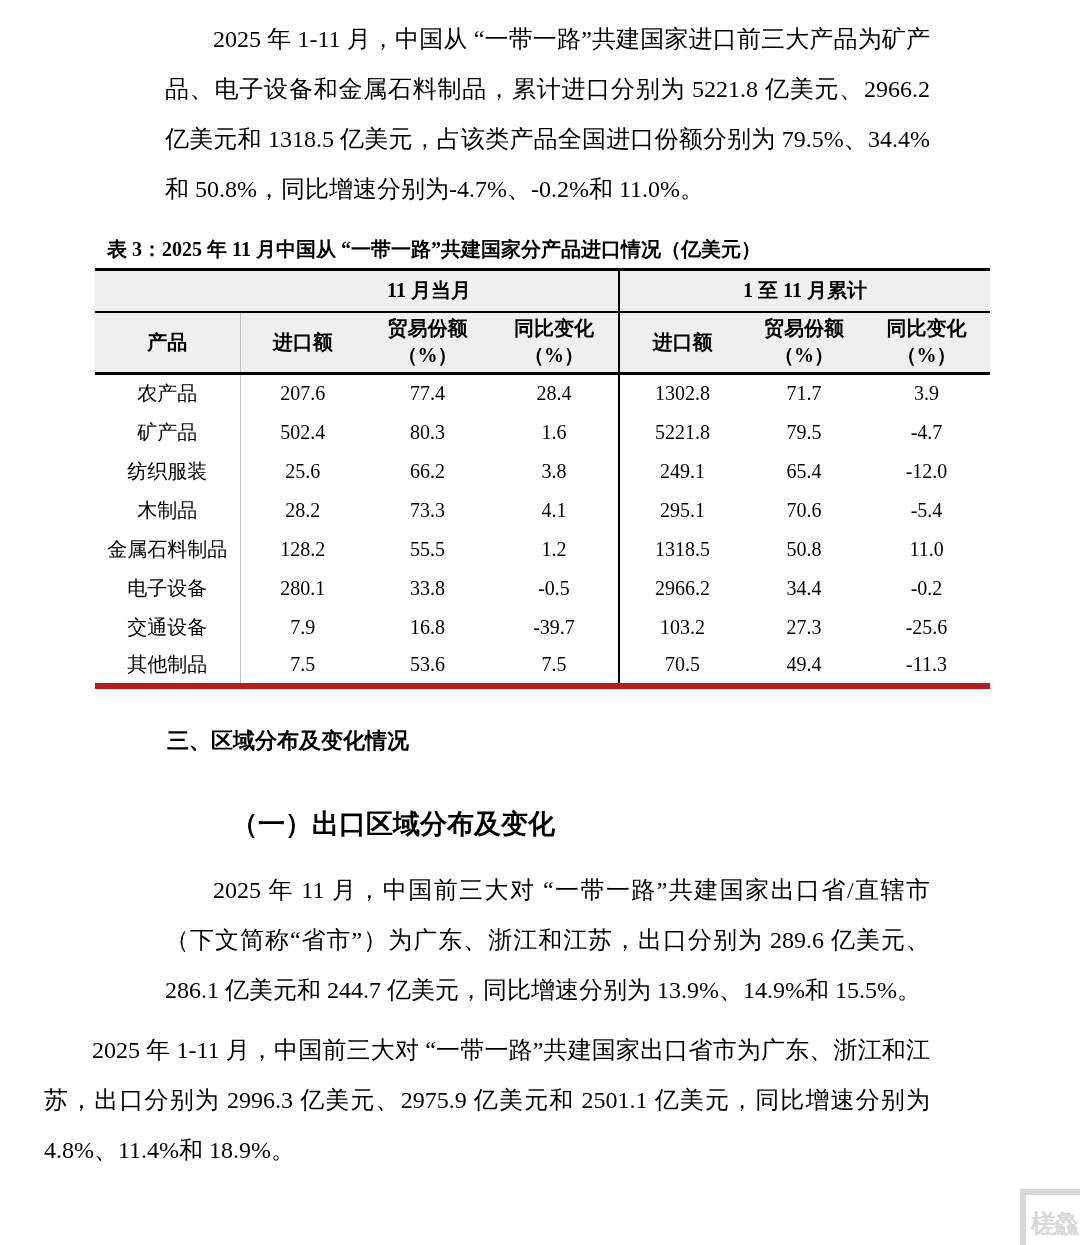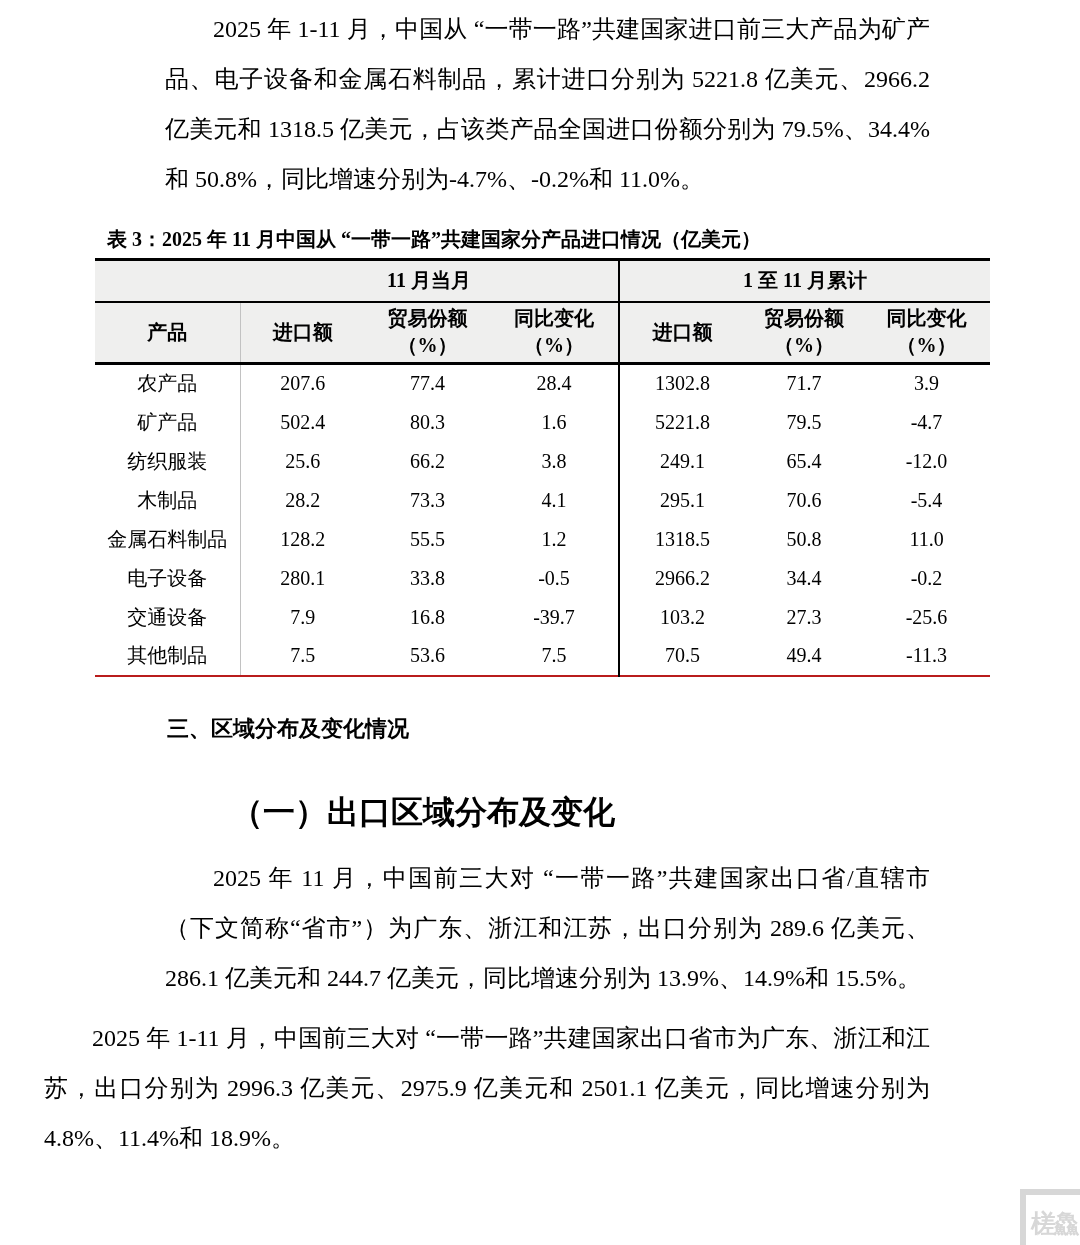--- a/index.html
+++ b/index.html
@@ -4,21 +4,21 @@
 <style>
   * { margin:0; padding:0; box-sizing:border-box; }
   html,body { background:#ffffff; }
   .page {
     position:relative;
     width:1080px; height:1245px;
     background:#ffffff;
     overflow:hidden;
     color:#000;
     font-family:"Liberation Serif","DejaVu Serif",serif;
-    padding-top:4px;
+    padding-top:14px;
   }
   .para {
     margin:0 150px 0 165px;
     font-size:24px;
     line-height:50px;
     text-align:justify;
     text-indent:48px;
     color:#000;
   }
   .tbl-caption {
@@ -30,21 +30,21 @@
   }
   table.data {
     border-collapse:collapse;
     table-layout:fixed;
     width:895px;
     margin:4px 0 0 95px;
     text-align:center;
     font-size:20px;
     color:#000;
     border-top:3px solid #000;
-    border-bottom:2px solid #b91c1c;
+    border-bottom:6px solid #b91c1c;
   }
   table.data td { padding:0; vertical-align:middle; }
   tr.group-row td {
     height:42px;
     background:#efefee;
     font-weight:bold;
     border-bottom:2px solid #000;
   }
   tr.header-row td {
     height:62px;
@@ -61,21 +61,21 @@
     font-family:"Liberation Sans","DejaVu Sans",sans-serif;
     font-weight:bold;
     font-size:22px;
     line-height:36px;
     color:#000;
   }
   .h3 {
     margin:48px 0 0 231px;
     font-family:"Liberation Sans","DejaVu Sans",sans-serif;
     font-weight:bold;
-    font-size:32px;
+    font-size:27px;
     line-height:34px;
     color:#000;
   }
   .p2 { margin-top:24px; }
   .p3 { margin-top:10px;margin-left:44px; }
   .watermark {
     position:absolute;
     right:-8px; bottom:-12px;
     width:68px; height:68px;
     border:6px solid #d7d7d7;

